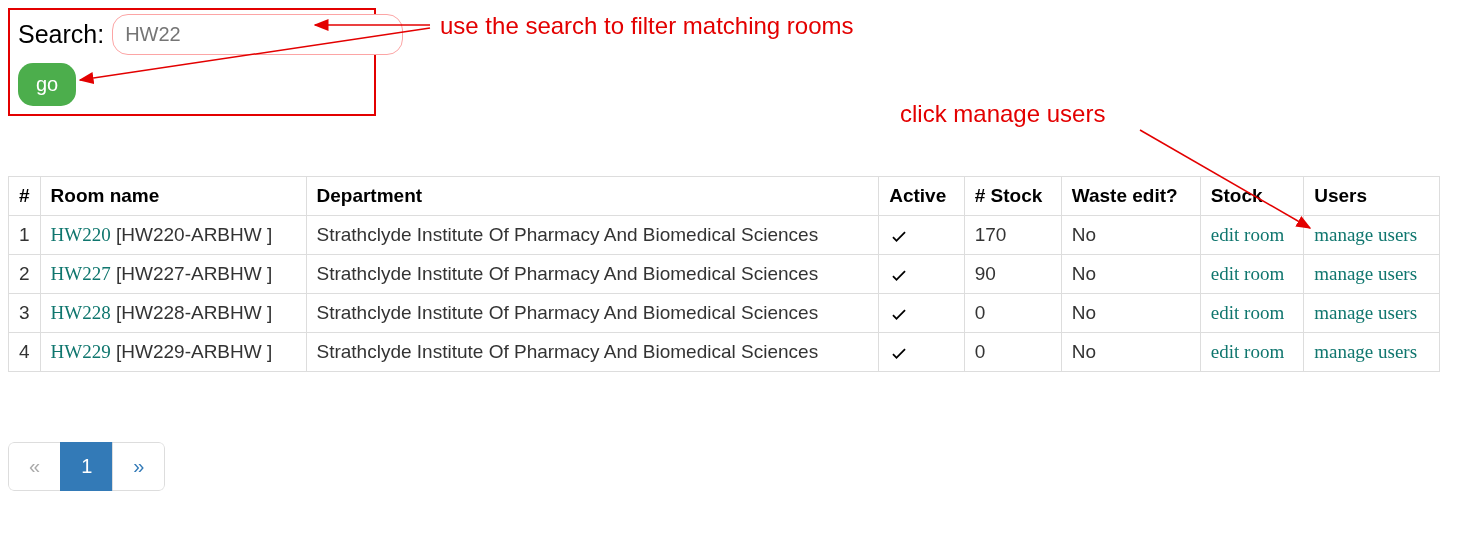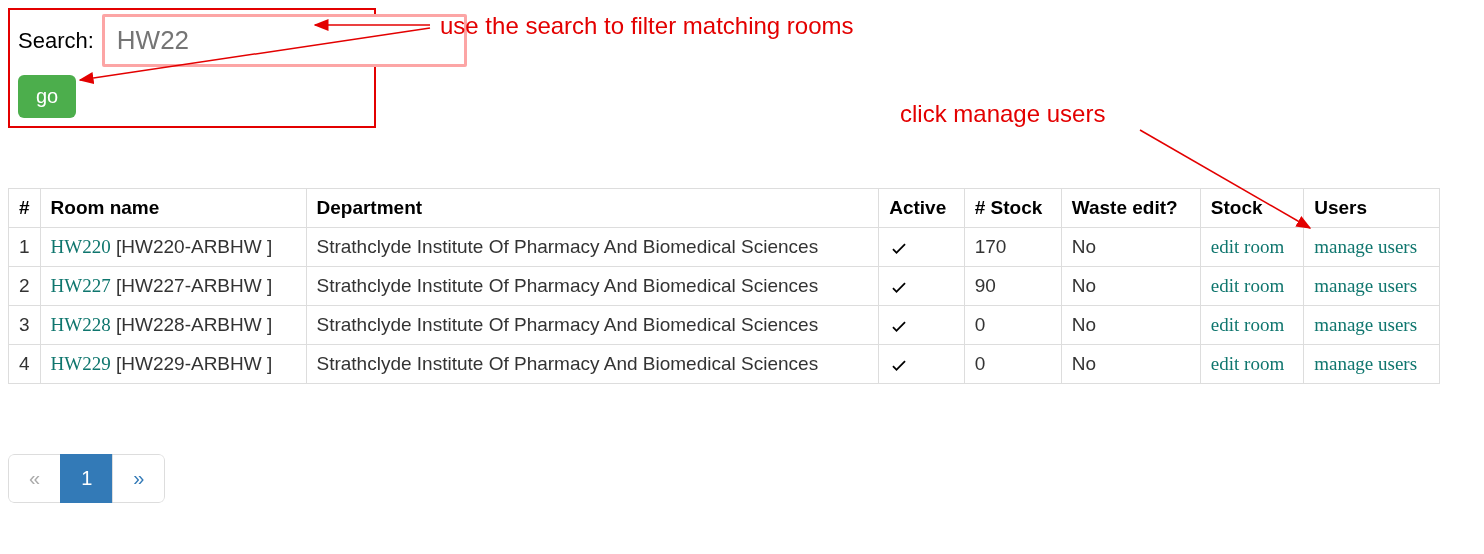--- a/index.html
+++ b/index.html
@@ -18,37 +18,37 @@
       width: 368px;
       margin-bottom: 60px;
     }
     .search-row {
       display: flex;
       align-items: center;
       gap: 8px;
       margin-bottom: 8px;
     }
     .search-label {
-      font-size: 22px;
+      font-size: 25px;
       color: #000;
     }
     .search-input {
       flex: 1;
       padding: 8px 12px;
-      font-size: 26px;
-      border: 3px solid #fca5a5;
-      border-radius: 2px;
+      font-size: 20px;
+      border: 1px solid #fca5a5;
+      border-radius: 16px;
       color: #999;
       background: #fff;
     }
     .go-button {
       background: #4cae4c;
       color: #fff;
       border: none;
-      border-radius: 6px;
+      border-radius: 15px;
       padding: 10px 18px;
       font-size: 20px;
       cursor: pointer;
     }
 
     .annotation {
       position: absolute;
       color: #e30000;
       font-weight: normal;
       font-size: 24px;

